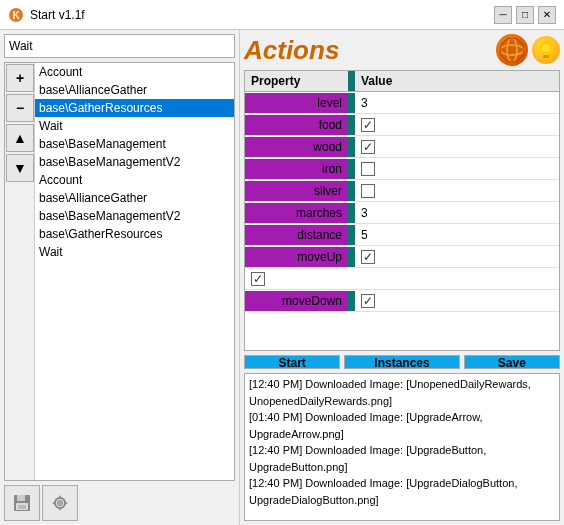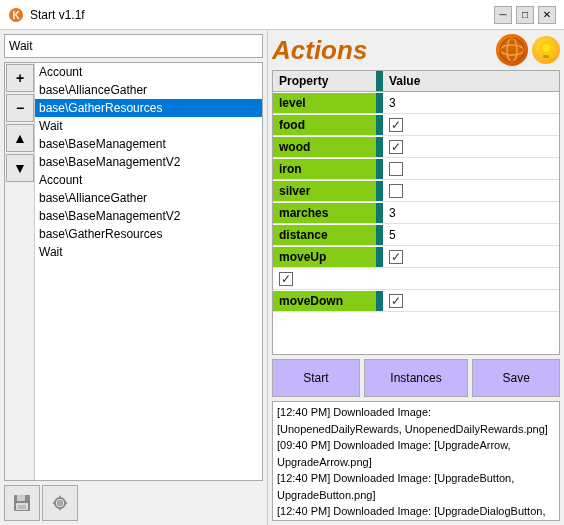--- a/index.html
+++ b/index.html
@@ -48,21 +48,21 @@
       justify-content: center;
       font-size: 10px;
     }
     .title-btn.close { background: #e0e0e0; }
     .main-container {
       display: flex;
       height: calc(525px - 30px);
       background: #f0f0f0;
     }
     .left-panel {
-      width: 268px;
+      width: 240px;
       display: flex;
       flex-direction: column;
       border-right: 1px solid #ccc;
       background: #f0f0f0;
       padding: 4px;
       gap: 4px;
     }
     .dropdown-row {
       display: flex;
       align-items: center;
@@ -205,22 +205,23 @@
       flex: 1;
       overflow-y: auto;
     }
     .table-row {
       display: flex;
       border-bottom: 1px solid #e0e0e0;
       align-items: center;
       min-height: 22px;
     }
     .table-row .col-property {
-      font-weight: bold;
-      background: #84cc16;
+      font-weight: normal;
+      background: #a21caf;
+      text-align: right;
     }
     .table-row .col-value {
       display: flex;
       align-items: center;
     }
     .checkbox-cell {
       width: 14px;
       height: 14px;
       border: 1px solid #666;
       background: white;
@@ -233,31 +234,32 @@
       background: white;
     }
     .checkmark { color: #333; font-size: 12px; }
     .action-buttons-row {
       display: flex;
       gap: 4px;
       justify-content: space-between;
     }
     .action-btn {
       flex: 1;
-      height: 38px;
-      border: 1px solid #aaa;
-      background: #c4b5fd;
+      height: 14px;
+      border: 1px solid #aaa;
+      background: #0ea5e9;
       cursor: pointer;
       font-size: 12px;
+      font-weight: bold;
     }
     .action-btn.instances {
       flex: 1.2;
     }
     .log-area {
-      height: 120px;
+      height: 148px;
       border: 1px solid #aaa;
       background: white;
       overflow-y: auto;
       padding: 2px 4px;
       font-size: 11px;
       line-height: 1.5;
     }
     
     .table-body::-webkit-scrollbar,
     .log-area::-webkit-scrollbar {
@@ -456,19 +458,19 @@
     </div>
 
     <div class="action-buttons-row">
       <button class="action-btn">Start</button>
       <button class="action-btn instances">Instances</button>
       <button class="action-btn">Save</button>
     </div>
 
     <div class="log-area" id="log-area">
     <div>[12:40 PM] Downloaded Image: [UnopenedDailyRewards, UnopenedDailyRewards.png]</div>
-        <div>[09:40 PM] Downloaded Image: [UpgradeArrow, UpgradeArrow.png]</div>
+        <div>[01:40 PM] Downloaded Image: [UpgradeArrow, UpgradeArrow.png]</div>
         <div>[12:40 PM] Downloaded Image: [UpgradeButton, UpgradeButton.png]</div>
         <div>[12:40 PM] Downloaded Image: [UpgradeDialogButton, UpgradeDialogButton.png]</div>
       </div>
 
   </div>
 </div>
 
 </body></html>

